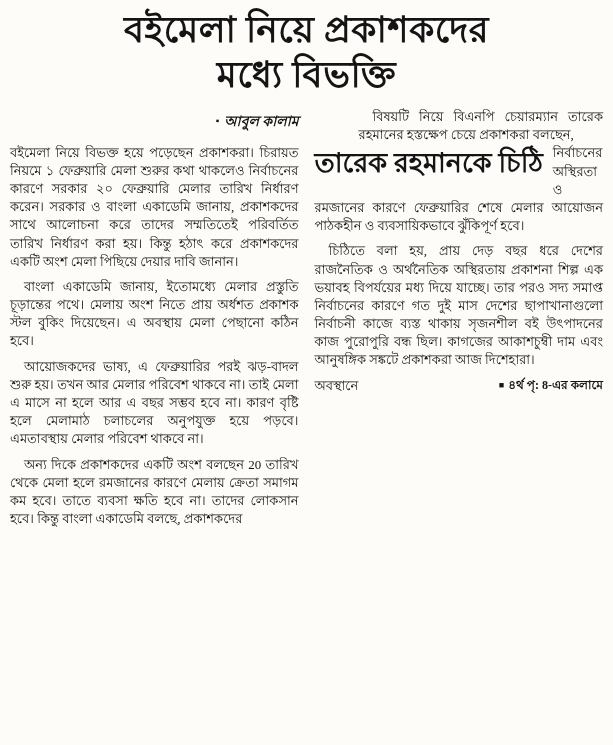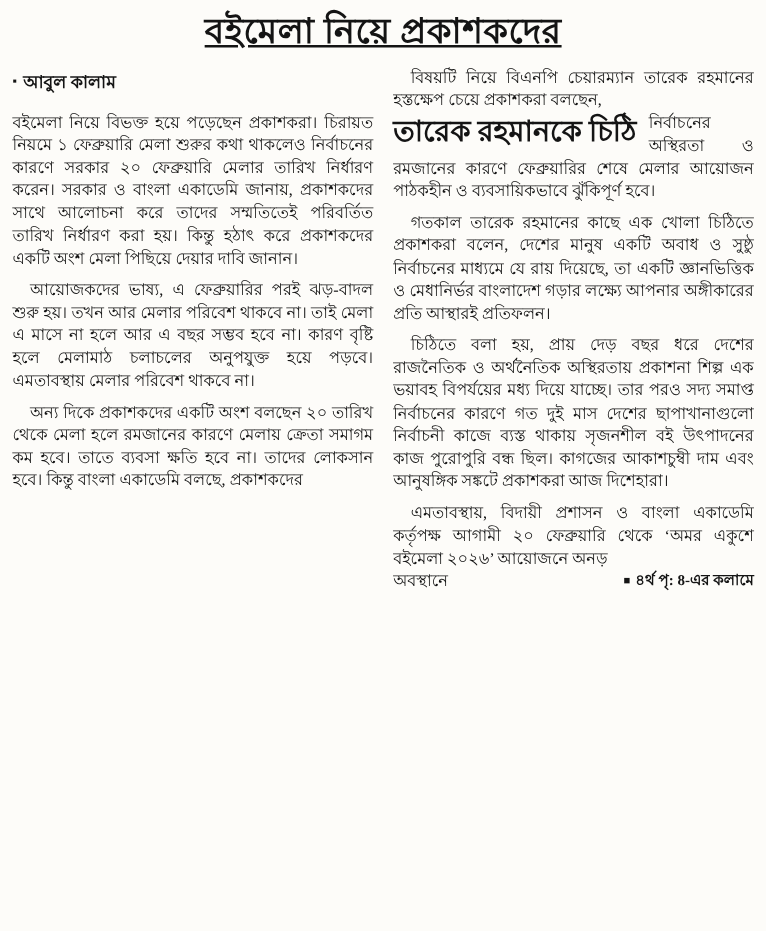--- a/index.html
+++ b/index.html
@@ -12,56 +12,56 @@
   }
   .page {
     width: 613px;
     height: 745px;
     padding: 8px 10px 6px 10px;
     overflow: hidden;
   }
   .headline {
     text-align: center;
     font-weight: 700;
-    font-size: 28px;
+    font-size: 36px;
     line-height: 1.25;
     letter-spacing: 0.5px;
-    text-decoration: underline;
   }
   .headline .hl { display: block; }
   .columns {
     display: flex;
     gap: 16px;
     margin-top: 10px;
   }
   .col {
     flex: 1 1 0;
     text-align: justify;
     font-size: 13px;
     line-height: 1.40;
   }
   .byline {
     font-weight: 700;
     font-size: 14px;
     margin: 4px 0 12px 0;
-    text-align: left;
+    text-align: right;
+    font-style: italic;
   }
   .byline .sq {
     font-size: 10px;
     vertical-align: 2px;
     margin-right: 5px;
   }
   .para { margin-bottom: 7px; text-indent: 14px; }
   .para.first { text-indent: 0; }
-  .para.lead { margin-bottom: 0; }
+  .para.lead { margin-bottom: 0; margin-left: 44px; }
   .wrap { margin-bottom: 7px; }
   .wrap::after { content: ""; display: block; clear: both; }
   .subhead {
     float: left;
-    font-size: 23px;
+    font-size: 27px;
     font-weight: 700;
     line-height: 1.25;
     padding: 3px 10px 3px 0;
     text-indent: 0;
     white-space: nowrap;
   }
   .lastline {
     display: flex;
     justify-content: space-between;
     align-items: flex-start;
@@ -77,43 +77,43 @@
     margin-right: 4px;
   }
 </style>
 </head>
 <body>
 
 <div class="page">
 
   <h1 class="headline">
     <span class="hl">বইমেলা নিয়ে প্রকাশকদের</span>
+    <span class="hl">মধ্যে বিভক্তি</span>
   </h1>
 
   <div class="columns">
 
     <div class="col">
       <div class="byline">
         <span class="sq">▪</span><span>আবুল কালাম</span>
       </div>
       <p class="para first">বইমেলা নিয়ে বিভক্ত হয়ে পড়েছেন প্রকাশকরা। চিরায়ত নিয়মে ১ ফেব্রুয়ারি মেলা শুরুর কথা থাকলেও নির্বাচনের কারণে সরকার ২০ ফেব্রুয়ারি মেলার তারিখ নির্ধারণ করেন। সরকার ও বাংলা একাডেমি জানায়, প্রকাশকদের সাথে আলোচনা করে তাদের সম্মতিতেই পরিবর্তিত তারিখ নির্ধারণ করা হয়। কিন্তু হঠাৎ করে প্রকাশকদের একটি অংশ মেলা পিছিয়ে দেয়ার দাবি জানান।</p>
+      <p class="para">বাংলা একাডেমি জানায়, ইতোমধ্যে মেলার প্রস্তুতি চূড়ান্তের পথে। মেলায় অংশ নিতে প্রায় অর্ধশত প্রকাশক স্টল বুকিং দিয়েছেন। এ অবস্থায় মেলা পেছানো কঠিন হবে।</p>
       <p class="para">আয়োজকদের ভাষ্য, এ ফেব্রুয়ারির পরই ঝড়-বাদল শুরু হয়। তখন আর মেলার পরিবেশ থাকবে না। তাই মেলা এ মাসে না হলে আর এ বছর সম্ভব হবে না। কারণ বৃষ্টি হলে মেলামাঠ চলাচলের অনুপযুক্ত হয়ে পড়বে। এমতাবস্থায় মেলার পরিবেশ থাকবে না।</p>
-      <p class="para">অন্য দিকে প্রকাশকদের একটি অংশ বলছেন ২০ তারিখ থেকে মেলা হলে রমজানের কারণে মেলায় ক্রেতা সমাগম কম হবে। তাতে ব্যবসা ক্ষতি হবে না। তাদের লোকসান হবে। কিন্তু বাংলা একাডেমি বলছে, প্রকাশকদের</p>
+      <p class="para">অন্য দিকে প্রকাশকদের একটি অংশ বলছেন 20 তারিখ থেকে মেলা হলে রমজানের কারণে মেলায় ক্রেতা সমাগম কম হবে। তাতে ব্যবসা ক্ষতি হবে না। তাদের লোকসান হবে। কিন্তু বাংলা একাডেমি বলছে, প্রকাশকদের</p>
     </div>
 
     <div class="col">
       <p class="para lead">বিষয়টি নিয়ে বিএনপি চেয়ারম্যান তারেক রহমানের হস্তক্ষেপ চেয়ে প্রকাশকরা বলছেন,</p>
 
       <div class="wrap">
         <span class="subhead">তারেক রহমানকে চিঠি</span><span>নির্বাচনের অস্থিরতা ও রমজানের কারণে ফেব্রুয়ারির শেষে মেলার আয়োজন পাঠকহীন ও ব্যবসায়িকভাবে ঝুঁকিপূর্ণ হবে।</span>
       </div>
 
-      <p class="para">গতকাল তারেক রহমানের কাছে এক খোলা চিঠিতে প্রকাশকরা বলেন, দেশের মানুষ একটি অবাধ ও সুষ্ঠু নির্বাচনের মাধ্যমে যে রায় দিয়েছে, তা একটি জ্ঞানভিত্তিক ও মেধানির্ভর বাংলাদেশ গড়ার লক্ষ্যে আপনার অঙ্গীকারের প্রতি আস্থারই প্রতিফলন।</p>
       <p class="para">চিঠিতে বলা হয়, প্রায় দেড় বছর ধরে দেশের রাজনৈতিক ও অর্থনৈতিক অস্থিরতায় প্রকাশনা শিল্প এক ভয়াবহ বিপর্যয়ের মধ্য দিয়ে যাচ্ছে। তার পরও সদ্য সমাপ্ত নির্বাচনের কারণে গত দুই মাস দেশের ছাপাখানাগুলো নির্বাচনী কাজে ব্যস্ত থাকায় সৃজনশীল বই উৎপাদনের কাজ পুরোপুরি বন্ধ ছিল। কাগজের আকাশচুম্বী দাম এবং আনুষঙ্গিক সঙ্কটে প্রকাশকরা আজ দিশেহারা।</p>
-      <p class="para lead">এমতাবস্থায়, বিদায়ী প্রশাসন ও বাংলা একাডেমি কর্তৃপক্ষ আগামী ২০ ফেব্রুয়ারি থেকে ‘অমর একুশে বইমেলা ২০২৬’ আয়োজনে অনড়</p>
 
       <div class="lastline">
         <span>অবস্থানে</span>
         <span class="footer-note">
           <span class="sq">■</span><span>৪র্থ পৃ: 8-এর কলামে</span>
         </span>
       </div>
     </div>
 
   </div>

